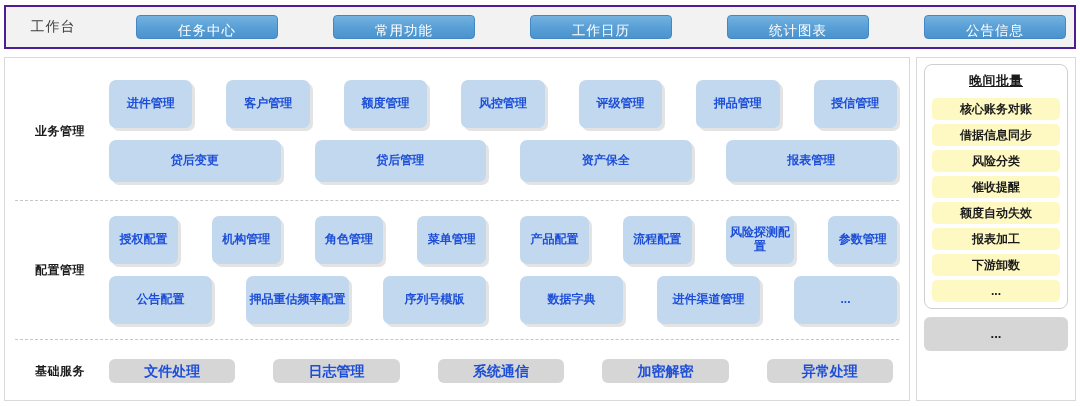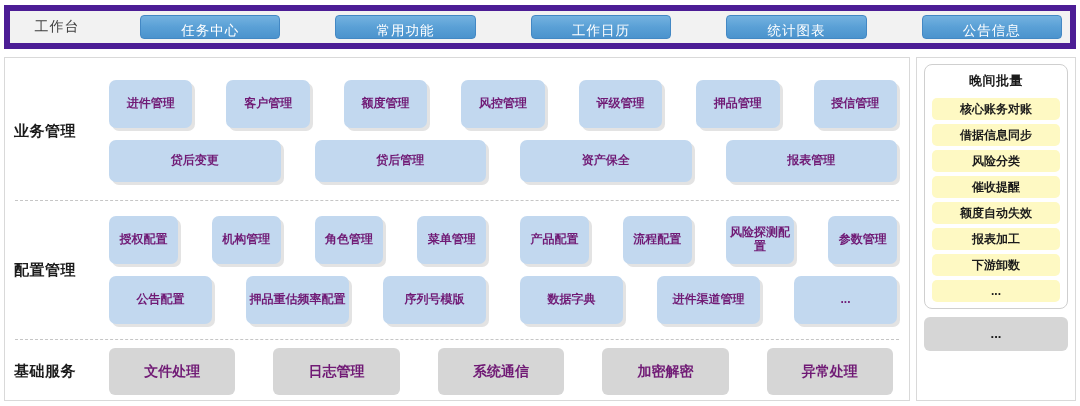--- a/index.html
+++ b/index.html
@@ -16,21 +16,21 @@
   }
 
   
   .topbar {
     position: absolute;
     left: 4px;
     top: 5px;
     width: 1072px;
     height: 44px;
     background: #f2f2f2;
-    border: 6px solid #4c1d95;
+    border: 2px solid #4c1d95;
     box-sizing: border-box;
     display: flex;
     align-items: center;
     padding: 0 8px;
     gap: 40px;
   }
   .topbar-label {
     width: 78px;
     flex: 0 0 78px;
     text-align: center;
@@ -82,22 +82,22 @@
 
   .divider {
     border-top: 1px dashed #c6c6c6;
     margin: 0 10px;
     height: 0;
   }
 
   .sec-label {
     flex: 0 0 80px;
     width: 80px;
-    text-align: center;
-    font-size: 15px;
+    text-align: right;
+    font-size: 12px;
     font-weight: bold;
     color: #1b1b1b;
     letter-spacing: 0.5px;
   }
   .sec-rows {
     flex: 1 1 auto;
     display: flex;
     flex-direction: column;
     justify-content: center;
     gap: 12px;
@@ -111,39 +111,39 @@
   
   .card {
     flex: 1 1 0;
     height: 48px;
     display: flex;
     align-items: center;
     justify-content: center;
     text-align: center;
     font-size: 12px;
     font-weight: bold;
-    color: #701a75;
+    color: #1d4ed8;
     line-height: 1.15;
     border-radius: 7px;
     box-sizing: border-box;
     padding: 0 2px;
     cursor: pointer;
     background: #c2d8ef;
     box-shadow: 3px 3px 0 0 #e3e3e3;
     margin-left: 24px;
   }
   .card.gray {
     background: #d6d6d6;
     box-shadow: none;
     font-size: 14px;
   }
   .card.wide { height: 42px; }
 
   .row.base-row { gap: 14px; padding-right: 4px; }
-  .row.base-row .card { height: 47px; border-radius: 6px; }
+  .row.base-row .card { height: 24px; border-radius: 6px; }
 
   
   .rightcol {
     position: absolute;
     left: 916px;
     top: 57px;
     width: 160px;
     height: 344px;
     box-sizing: border-box;
     border: 1px solid #d9d9d9;
@@ -161,20 +161,21 @@
     gap: 4px;
     box-sizing: border-box;
   }
   .batch-title {
     text-align: center;
     font-size: 13px;
     font-weight: bold;
     color: #1b1b1b;
     padding: 3px 0 4px 0;
     letter-spacing: 0.5px;
+    text-decoration: underline;
   }
   .batch-item {
     height: 22px;
     line-height: 22px;
     text-align: center;
     font-size: 12px;
     font-weight: bold;
     color: #1b1b1b;
     background: #fef9c3;
     border-radius: 5px;

